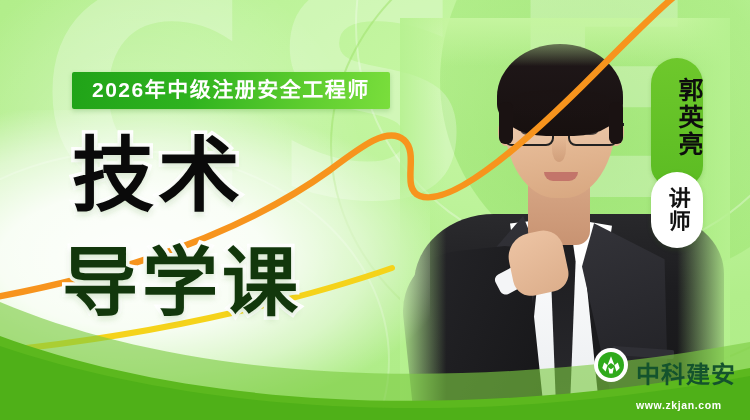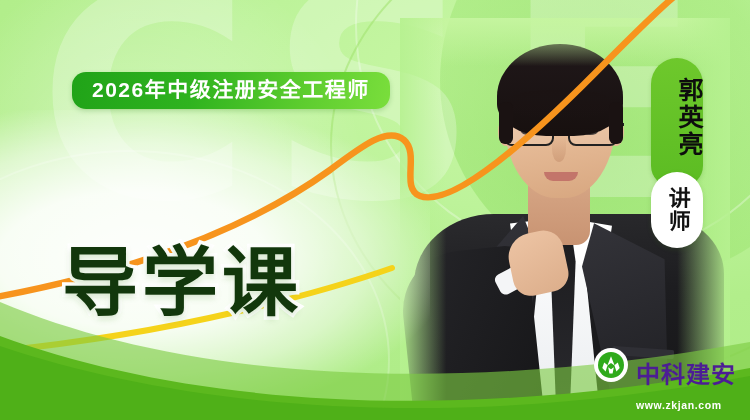--- a/index.html
+++ b/index.html
@@ -285,21 +285,21 @@
     position: absolute;
     left: 0; bottom: 0;
     width: 750px; height: 170px;
   }
 
   
   .badge {
     position: absolute;
     left: 72px; top: 72px;
     padding: 7px 20px 9px 20px;
-    border-radius: 14px;
+    border-radius: 2px;
     background: linear-gradient(100deg, #20a318 0%, #2fb31f 38%, #5ccc2e 72%, #7ade3c 100%);
     color: #ffffff;
     font-size: 21px;
     font-weight: 700;
     letter-spacing: 1.5px;
     line-height: 1;
     white-space: nowrap;
     box-shadow: 0 2px 5px rgba(30,120,20,0.22);
   }
 
@@ -394,21 +394,21 @@
     justify-content: center;
     flex: none;
   }
   .logo-text {
     display: flex;
     flex-direction: column;
     justify-content: center;
     line-height: 1;
   }
   .logo-cn {
-    color: #4c1d95;
+    color: #14532d;
     font-size: 24px;
     font-weight: 800;
     letter-spacing: 1px;
     margin-top: 42px;
   }
   .logo-url {
     color: #ffffff;
     font-size: 10.5px;
     font-weight: 700;
     letter-spacing: 0.6px;
@@ -477,20 +477,21 @@
   </svg>
 
   <svg class="band-svg" viewBox="0 0 750 170" width="750" height="170" aria-hidden="true">
     <path d="M0 52 C 170 124, 430 150, 750 92 L750 170 L0 170 Z" fill="rgba(124,203,66,0.62)"></path>
     <path d="M0 86 C 180 152, 440 176, 750 118 L750 170 L0 170 Z" fill="#5cb81e"></path>
     <path d="M0 96 C 190 160, 450 182, 750 126 L750 170 L0 170 Z" fill="#4fb018"></path>
   </svg>
 
   <div class="badge">2026年中级注册安全工程师</div>
 
+  <div class="title-main">技术</div>
   <div class="title-sub">导学课</div>
 
   <div class="teacher-wrap">
     <div class="teacher-name">郭英亮</div>
     <div class="teacher-role">讲师</div>
   </div>
 
   <div class="logo">
     <span class="logo-mark">
       <svg width="26" height="26" viewBox="0 0 26 26" aria-hidden="true">

